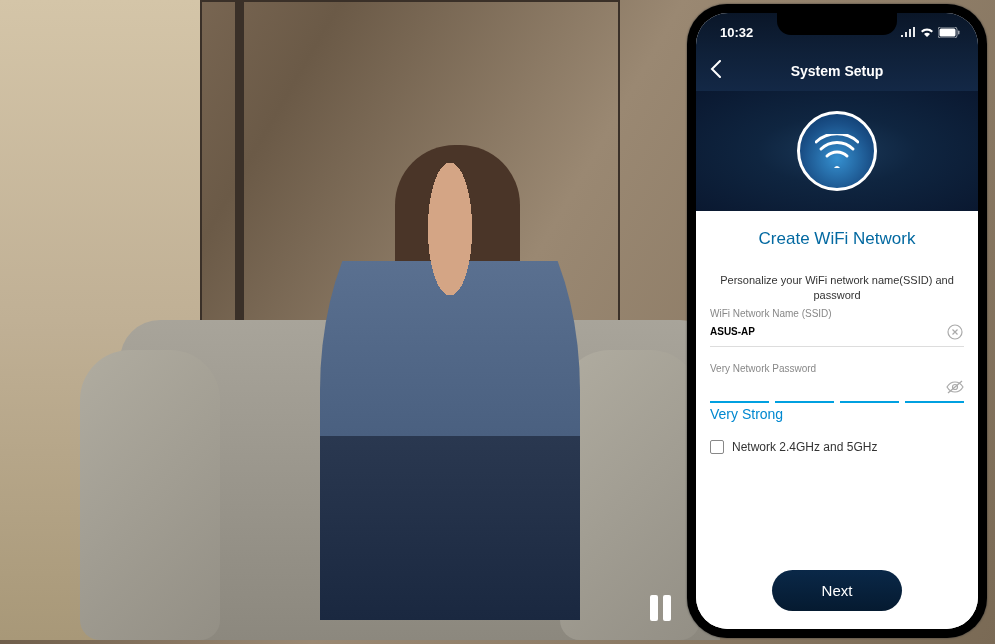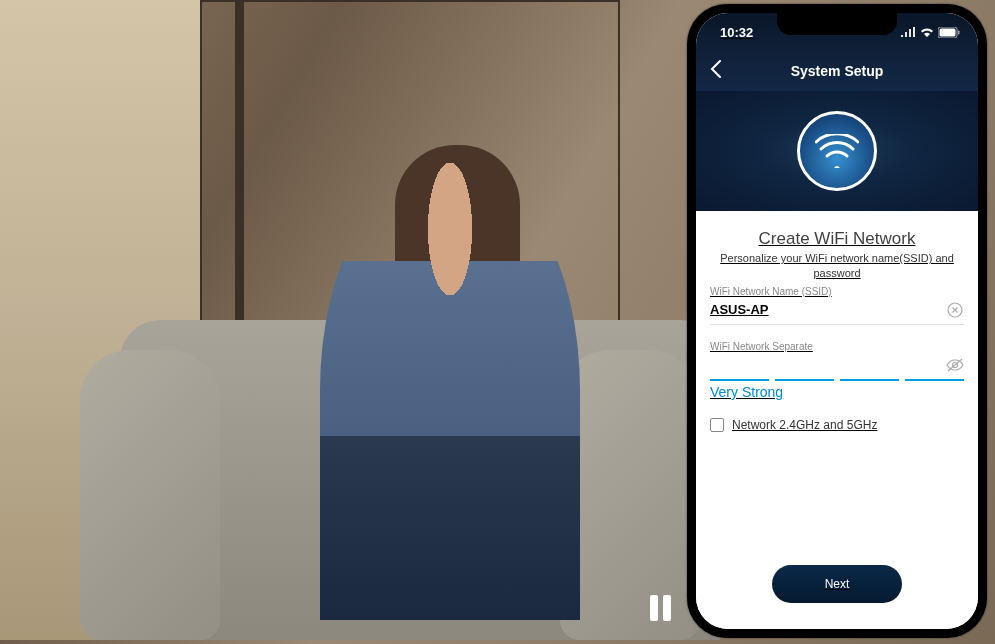--- a/index.html
+++ b/index.html
@@ -71,21 +71,20 @@
     }
 
     .phone-frame {
       position: absolute;
       right: 8px; top: 4px;
       width: 300px; height: 634px;
       background: #000;
       border-radius: 40px;
       padding: 9px;
       box-shadow: 0 0 2px #333;
-      text-decoration: underline;
     }
     .phone-screen {
       width: 100%; height: 100%;
       background: #fff;
       border-radius: 32px;
       overflow: hidden;
       position: relative;
       display: flex;
       flex-direction: column;
     }
@@ -144,24 +143,24 @@
     .content {
       flex: 1;
       background: #fff;
       padding: 18px 14px 14px;
       display: flex;
       flex-direction: column;
       position: relative;
     }
     .form-title {
       text-align: center;
-      color: #404040;
+      color: #0369a1;
       font-size: 17px;
       font-weight: 400;
-      margin-bottom: 2px;
+      margin-bottom: 24px;
     }
     .form-subtitle {
       text-align: center;
       color: #333;
       font-size: 11px;
       line-height: 1.4;
       margin-bottom: 4px;
       padding: 0 10px;
     }
     .field-label {
@@ -171,21 +170,21 @@
     }
     .input-row {
       display: flex;
       align-items: center;
       border-bottom: 1px solid #ddd;
       padding-bottom: 5px;
       margin-bottom: 16px;
     }
     .input-value {
       flex: 1;
-      font-size: 13px;
+      font-size: 10px;
       font-weight: 700;
       color: #000;
       border: none;
       outline: none;
       background: transparent;
     }
     .input-value.empty { font-weight: 400; }
     .input-icon {
       color: #aaa;
       width: 18px; height: 18px;
@@ -221,24 +220,24 @@
       background: #fff;
     }
     .spacer { flex: 1; }
     .next-btn {
       align-self: center;
       width: 130px;
       padding: 12px 0;
       border-radius: 24px;
       background: linear-gradient(180deg, #0a2848 0%, #051a30 100%);
       color: #fff;
-      font-size: 12px;
+      font-size: 15px;
       text-align: center;
       border: none;
-      margin-bottom: 12px;
+      margin-bottom: 4px;
     }
   </style>
 </head>
 <body>
 
 <div class="bg-photo">
   <div class="bg-window"></div>
   <div class="bg-shelf"></div>
   <div class="bg-sofa"></div>
   <div class="bg-sofa-arm-l"></div>
@@ -301,21 +300,21 @@
       <div class="input-row">
         <input class="input-value" value="ASUS-AP" style="">
         <span class="input-icon">
           <svg width="16" height="16" viewBox="0 0 16 16">
               <circle cx="8" cy="8" r="7" fill="none" stroke="#aaa" stroke-width="1.2"></circle>
               <path d="M5.5 5.5l5 5M10.5 5.5l-5 5" stroke="#aaa" stroke-width="1.2"></path>
             </svg>
         </span>
       </div>
 
-      <div class="field-label">WiFi Network Separate</div>
+      <div class="field-label">Very Network Password</div>
       <div class="input-row" style="border-bottom:none;margin-bottom:6px;">
         <input class="input-value empty" type="password" value="" style="">
         <span class="input-icon">
           <svg width="18" height="14" viewBox="0 0 18 14">
               <path d="M1 7s3-5 8-5 8 5 8 5-3 5-8 5-8-5-8-5z" fill="none" stroke="#aaa" stroke-width="1.2"></path>
               <circle cx="9" cy="7" r="2.5" fill="none" stroke="#aaa" stroke-width="1.2"></circle>
               <line x1="2" y1="13" x2="16" y2="1" stroke="#aaa" stroke-width="1.3"></line>
             </svg>
         </span>
       </div>

